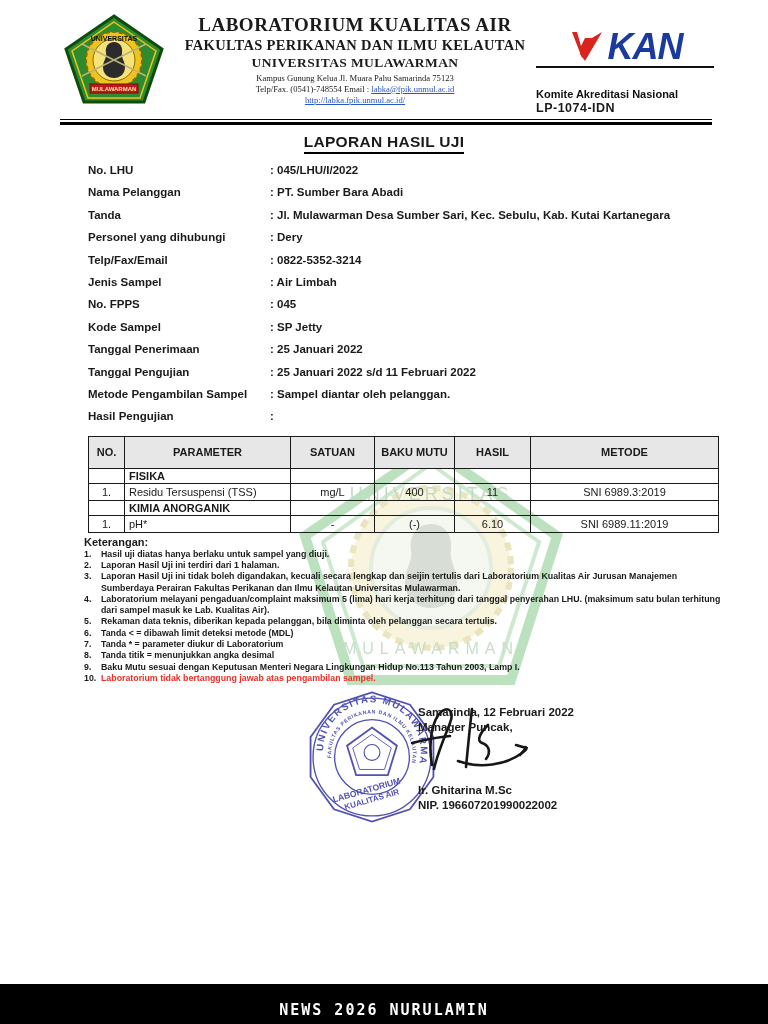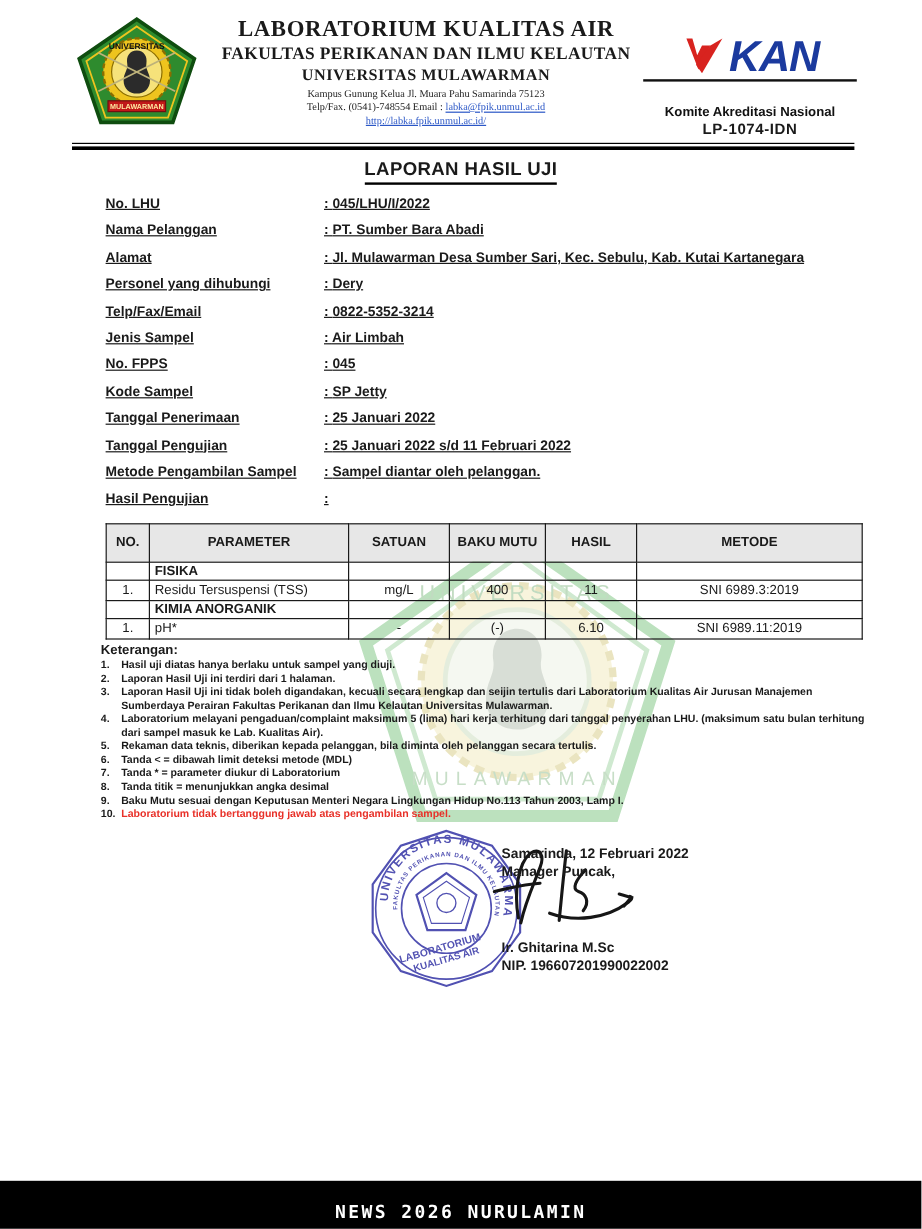--- a/index.html
+++ b/index.html
@@ -10,34 +10,34 @@
   
   .hdr{display:flex;align-items:flex-start;margin:12px 54px 0 62px;}
   .hdr-logo{width:112px;flex:0 0 112px;padding-top:2px;}
   .hdr-center{flex:1;text-align:center;font-family:"Liberation Serif",serif;padding-top:2px;}
   .org1{font-size:19px;font-weight:700;letter-spacing:.5px;}
   .org2{font-size:14.5px;font-weight:600;letter-spacing:.3px;margin-top:1px;}
   .org3{font-size:13.5px;font-weight:600;letter-spacing:.4px;margin-top:1px;}
   .addr{font-size:8.6px;margin-top:2px;color:#222;}
   .contact{font-size:8.6px;margin-top:1px;color:#222;}
   .lnk{color:#2a56c6;text-decoration:underline;}
-  .hdr-kan{width:178px;flex:0 0 178px;text-align:center;padding-top:16px;}
+  .hdr-kan{width:178px;flex:0 0 178px;text-align:left;padding-top:16px;}
   .kan-row{display:flex;align-items:flex-end;justify-content:center;gap:2px;}
   .kan-word{font-size:36px;line-height:34px;font-weight:800;font-style:italic;color:#1b3a9e;letter-spacing:-1px;}
   .kan-sub{border-top:2px solid #111;margin-top:2px;padding-top:20px;font-size:11px;font-weight:700;color:#111;}
   .kan-num{font-size:12.5px;font-weight:700;margin-top:1px;letter-spacing:.5px;}
   .rule{margin:4px 56px 0 60px;border-top:1px solid #000;border-bottom:3px solid #000;height:2px;}
 
   
   .title-wrap{text-align:center;margin-top:8px;}
   .title{display:inline-block;font-size:15.5px;font-weight:800;letter-spacing:.3px;
     border-bottom:2.5px solid #000;padding-bottom:1px;}
 
   
-  .fields{margin:10px 50px 0 88px;text-decoration:underline;}
+  .fields{margin:10px 50px 0 88px;}
   .frow{display:flex;height:22.4px;font-size:11.5px;font-weight:700;}
   .flabel{width:182px;flex:0 0 182px;}
   .fvalue::before{content:": ";}
   .fvalue{flex:1;}
 
   
   table.res{border-collapse:collapse;margin:3px 0 0 88px;table-layout:fixed;width:630px;background:transparent;padding-left:43px;}
   table.res th,table.res td{border:1px solid #1a1a1a;padding:0 4px;font-size:11px;overflow:hidden;white-space:nowrap;}
   table.res th{background:#e7e7e7;font-weight:700;text-align:center;height:31px;white-space:normal;line-height:1.1;}
   table.res td{height:16px;text-align:center;}
@@ -133,21 +133,21 @@
     <div class="fields">
       <div class="frow">
           <span class="flabel">No. LHU</span>
           <span class="fvalue">045/LHU/I/2022</span>
         </div>
       <div class="frow">
           <span class="flabel">Nama Pelanggan</span>
           <span class="fvalue">PT. Sumber Bara Abadi</span>
         </div>
       <div class="frow">
-          <span class="flabel">Alamat</span>
+          <span class="flabel">Tanda</span>
           <span class="fvalue">Jl. Mulawarman Desa Sumber Sari, Kec. Sebulu, Kab. Kutai Kartanegara</span>
         </div>
       <div class="frow">
           <span class="flabel">Personel yang dihubungi</span>
           <span class="fvalue">Dery</span>
         </div>
       <div class="frow">
           <span class="flabel">Telp/Fax/Email</span>
           <span class="fvalue">0822-5352-3214</span>
         </div>

